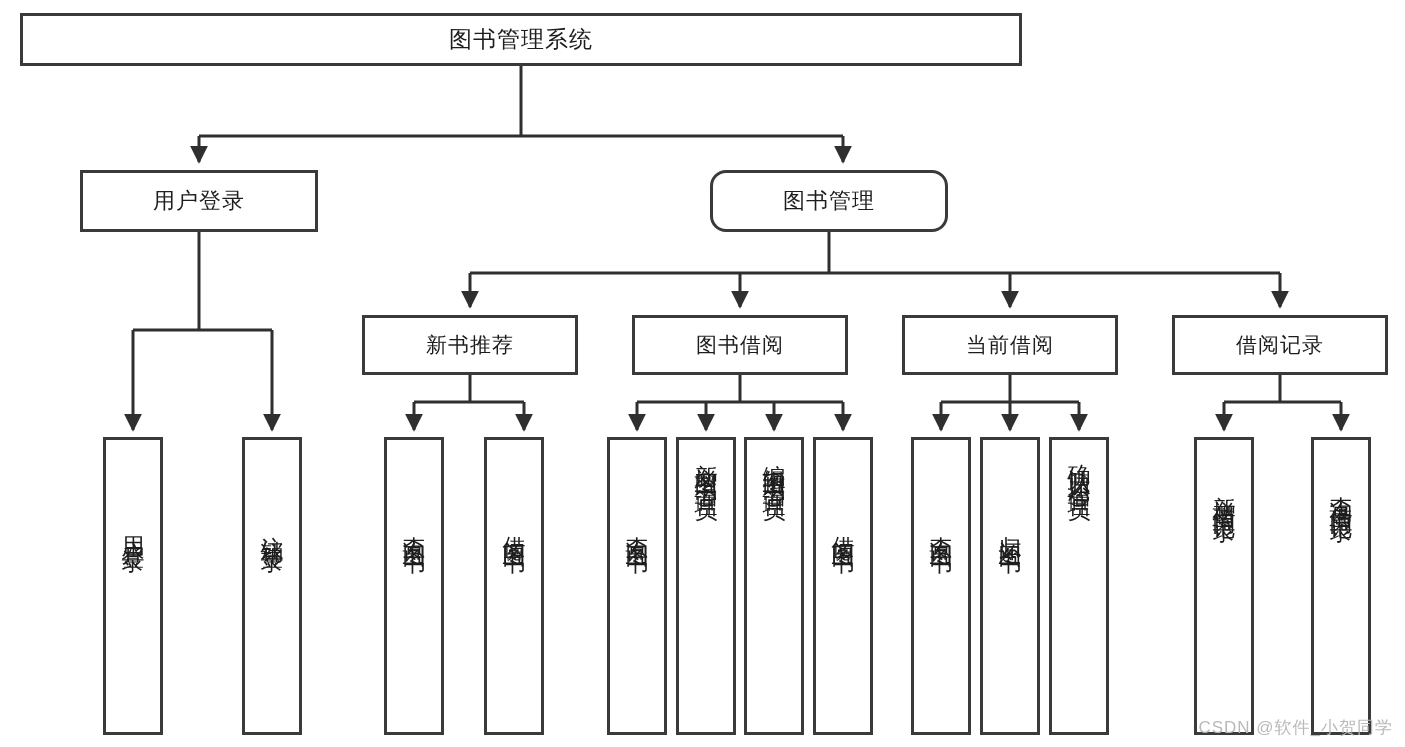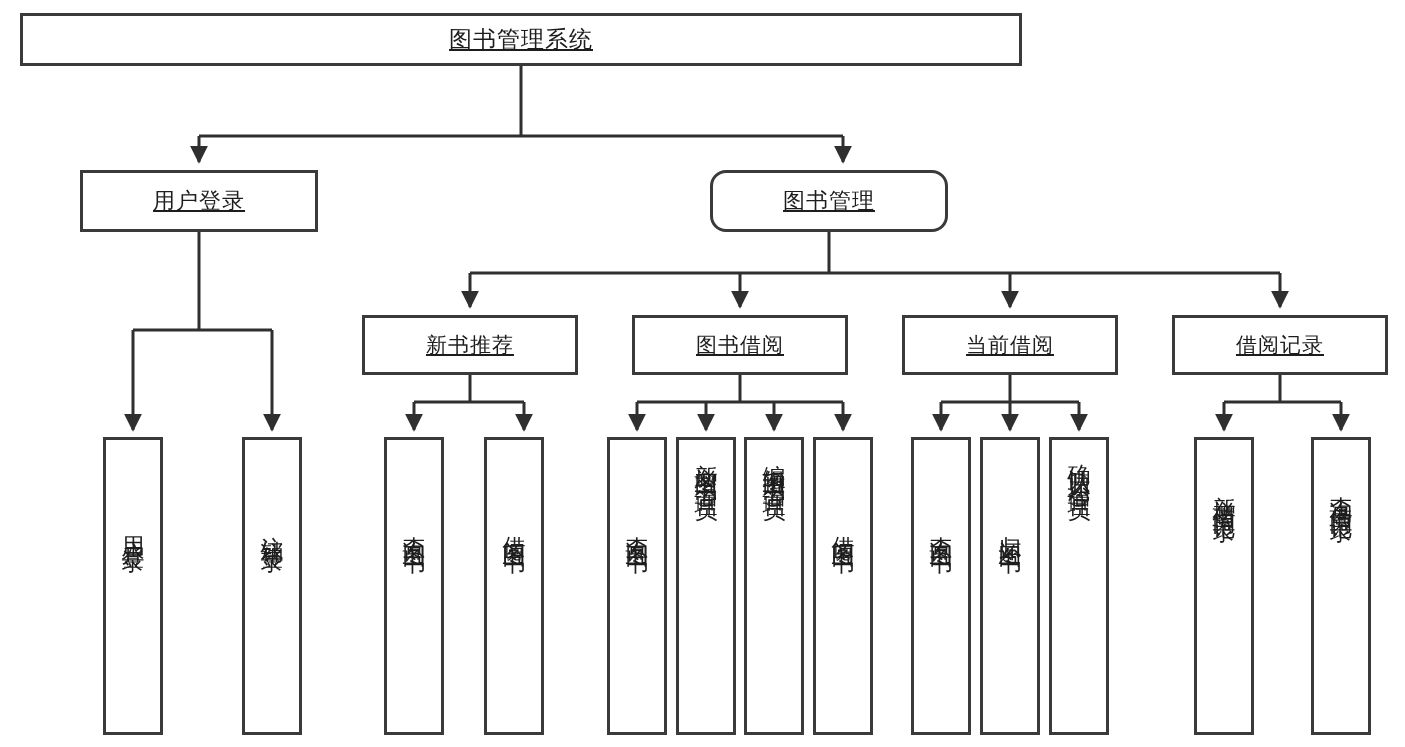--- a/index.html
+++ b/index.html
@@ -59,21 +59,20 @@
     line-height: 1;
     white-space: nowrap;
     display: block;
   }
   .leaf-short .vlabel { padding-top: 76px; }
   .leaf-mid   .vlabel { padding-top: 36px; }
   .leaf-tall  .vlabel { padding-top: 4px; }
   .hlabel {
     white-space: nowrap;
     letter-spacing: 1px;
-    text-decoration: underline;
   }
   #watermark {
     position: absolute;
     right: 12px;
     bottom: 8px;
     font-size: 17px;
     color: #b9b9b9;
     letter-spacing: 1px;
     z-index: 5;
     white-space: nowrap;
@@ -207,14 +206,15 @@
   </div>
 
   <div class="node leaf leaf-mid" style="left:1194px; top:437px; width:60px; height:298px;">
     <span class="vlabel">新增借阅记录</span>
   </div>
 
   <div class="node leaf leaf-mid" style="left:1311px; top:437px; width:60px; height:298px;">
     <span class="vlabel">查询借阅记录</span>
   </div>
 
+  <div id="watermark">CSDN @软件_小贺同学</div>
 
 </div>
 
 </body></html>

